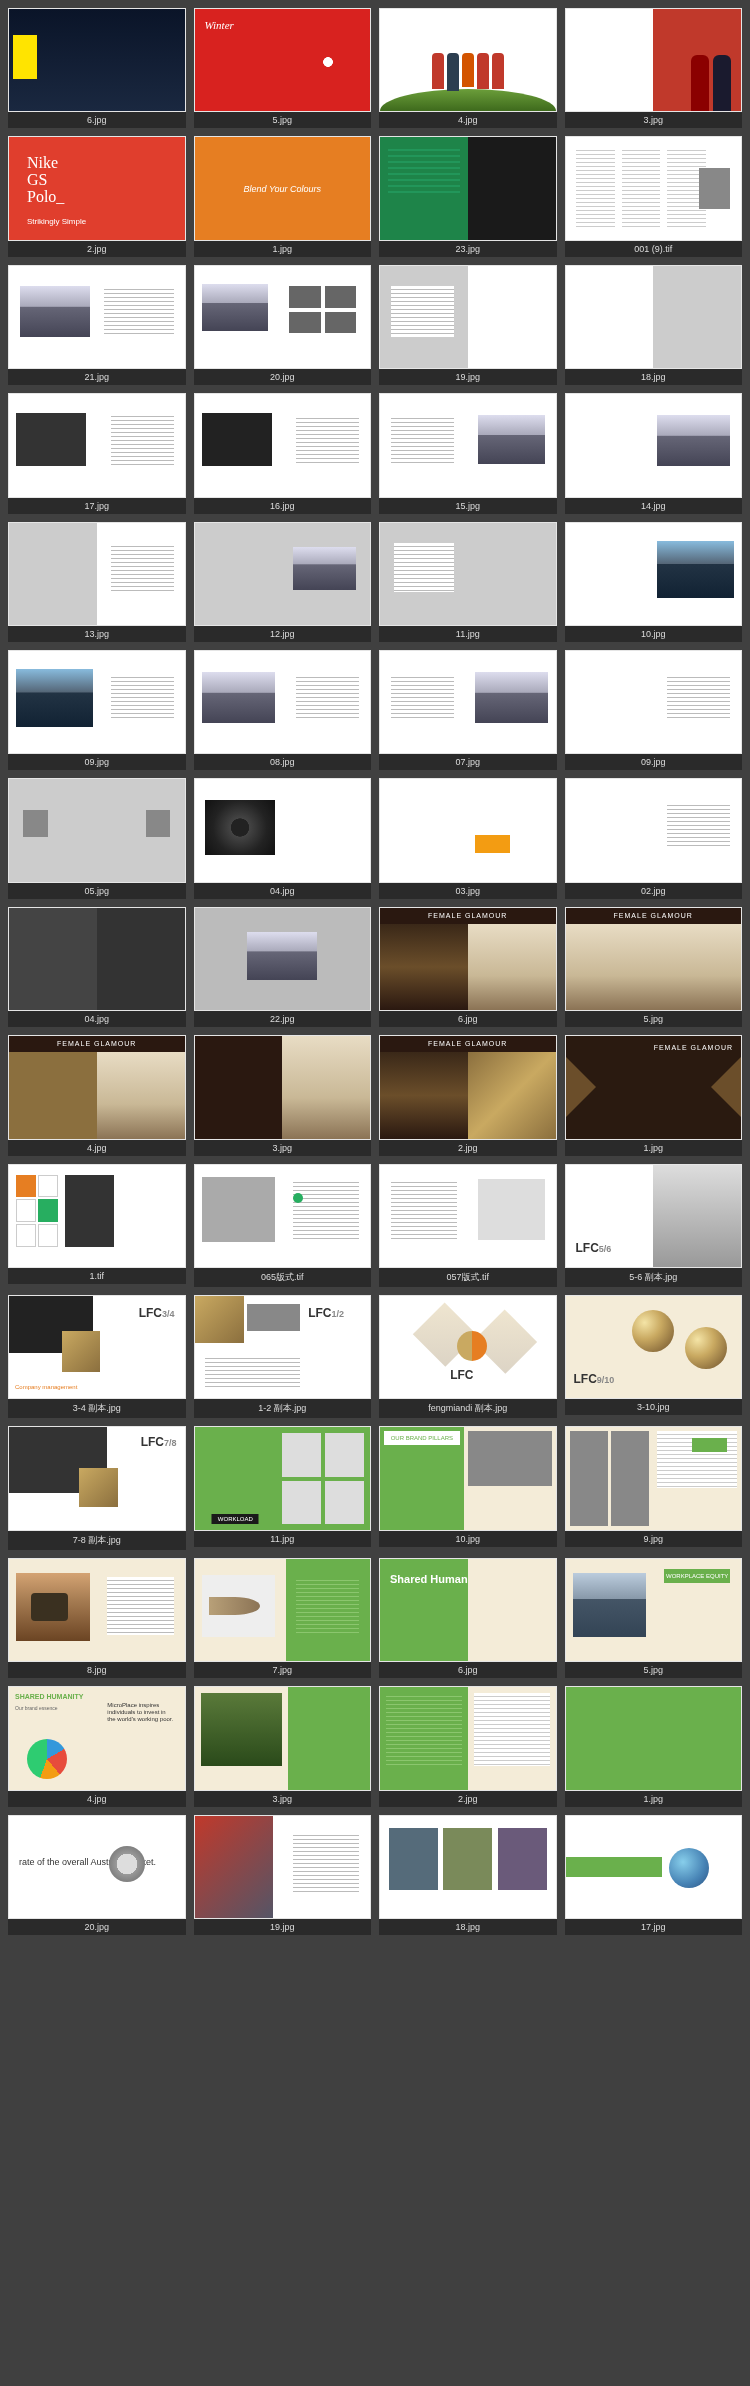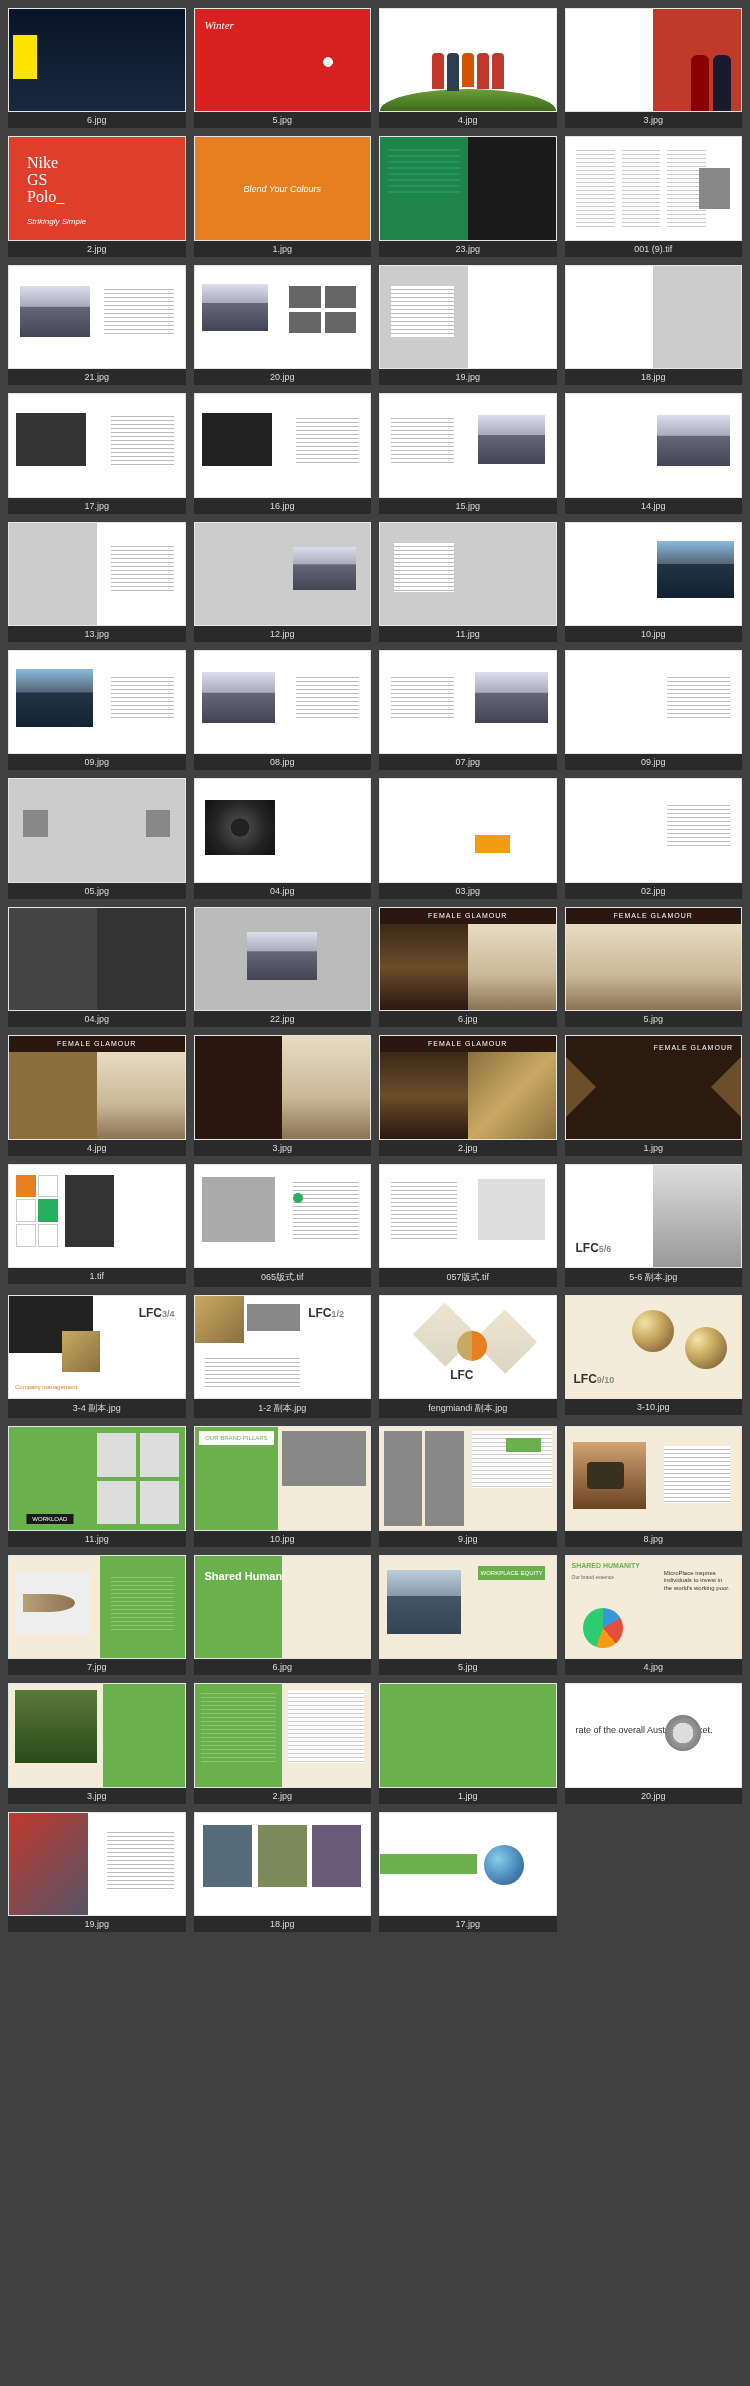--- a/index.html
+++ b/index.html
@@ -53,21 +53,21 @@
 .r1c .people span:nth-child(3){background:#d35400;height:34px;}
 .r1d { background:#fff;}
 .r1d .half{position:absolute;right:0;top:0;bottom:0;width:50%;background:#c0392b;}
 .r1d .pp{position:absolute;right:10px;bottom:0;display:flex;gap:4px;}
 .r1d .pp span{width:18px;height:56px;background:#1a1a2e;border-radius:6px 6px 0 0;}
 .r1d .pp span:first-child{background:#8b0000;}
 
 
 .r2a{background:#e03e2d;}
 .r2a .niketext{position:absolute;left:18px;top:18px;color:#fff;font-family:Georgia,serif;font-size:16px;line-height:1.05;}
-.r2a .sub{position:absolute;left:18px;bottom:14px;color:#fff;font-size:8px;font-style:italic;}
+.r2a .sub{position:absolute;left:18px;bottom:14px;color:#fff;font-size:8px;}
 .r2b{background:#e67e22;text-align:right;}
 .r2b .t{position:absolute;left:50%;top:50%;transform:translate(-50%,-50%);color:#fff;font-style:italic;font-size:9px;}
 .r2c{display:flex;}
 .r2c .l{flex:1;background:#1e8449;padding:8px;}
 .r2c .l .lines{height:60%;background:repeating-linear-gradient(#1e8449 0 4px,#22965a 4px 6px);}
 .r2c .r{flex:1;background:#1a1a1a;padding:8px;color:#666;font-size:6px;}
 .r2d{background:#fff;}
 .r2d .col{position:absolute;top:10px;bottom:10px;width:22%;background:repeating-linear-gradient(#fff 0 3px,#ccc 3px 4px);}
 .r2d .c1{left:6%;} .r2d .c2{left:32%;} .r2d .c3{left:58%;}
 .r2d .p{position:absolute;right:6%;top:30%;width:18%;height:40%;background:#888;}
@@ -478,20 +478,28 @@
 <div class="cell">
       <div class="thumb lfc" style="background:#f4ecd8">
         <div class="goldball" style="left:38%;top:14%;width:42px;height:42px"></div>
         <div class="goldball" style="right:8%;top:30%;width:42px;height:42px"></div>
         <div class="lfctext" style="left:8px;bottom:12px"><span>LFC</span><span class="frac">9/10</span></div>
       </div>
       <div class="label">3-10.jpg</div>
     </div>
 
 <div class="cell">
+      <div class="thumb lfc">
+        <div style="position:absolute;left:0;top:0;width:56%;height:64%;background:#333"></div>
+        <div class="goldsq" style="left:40%;top:40%;width:22%;height:38%"></div>
+        <div class="lfctext" style="right:8px;top:8px"><span>LFC</span><span class="frac">7/8</span></div>
+      </div>
+      <div class="label">7-8 副本.jpg</div>
+    </div>
+<div class="cell">
       <div class="thumb greensp">
         <div class="gpanel" style="flex:1;position:relative">
           <div class="gtitle" style="position:absolute;bottom:6px;left:50%;transform:translateX(-50%);background:#1a1a1a;padding:2px 6px;font-size:6px">WORKLOAD</div>
         </div>
         <div class="gpanel" style="flex:1;display:grid;grid-template-columns:1fr 1fr;gap:4px;padding:6px">
           <div style="background:#ddd"></div>
           <div style="background:#ddd"></div>
           <div style="background:#ddd"></div>
           <div style="background:#ddd"></div>
         </div>

